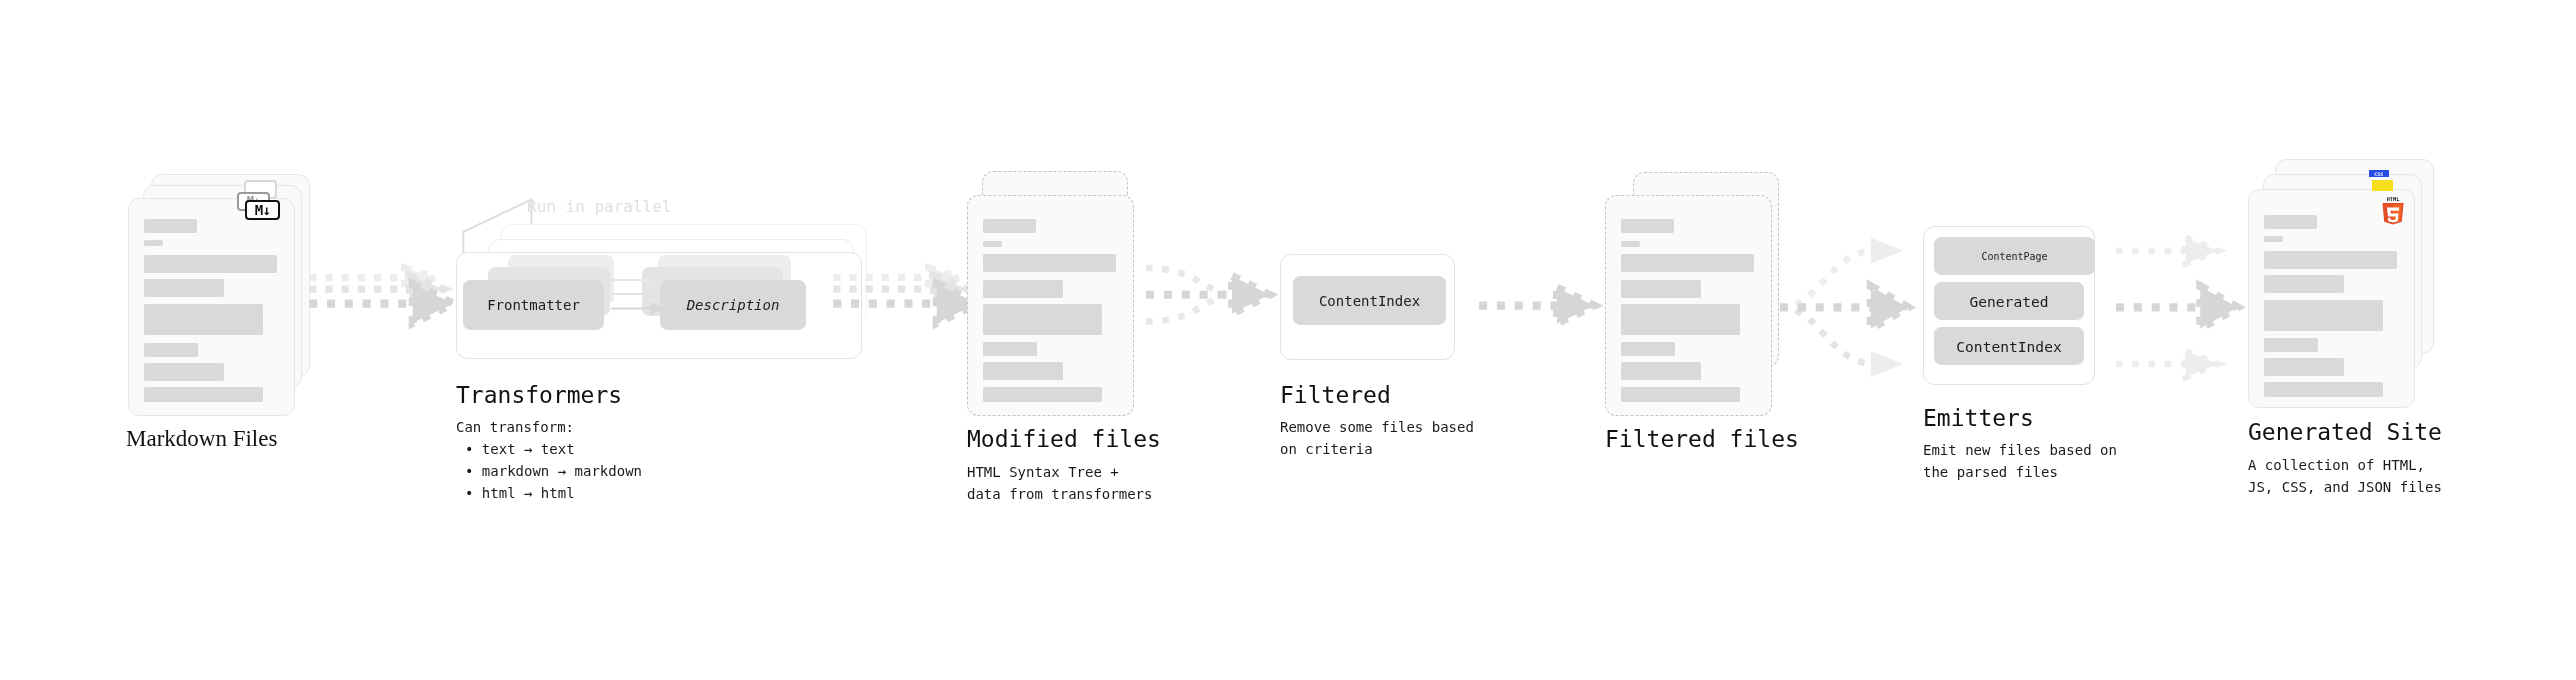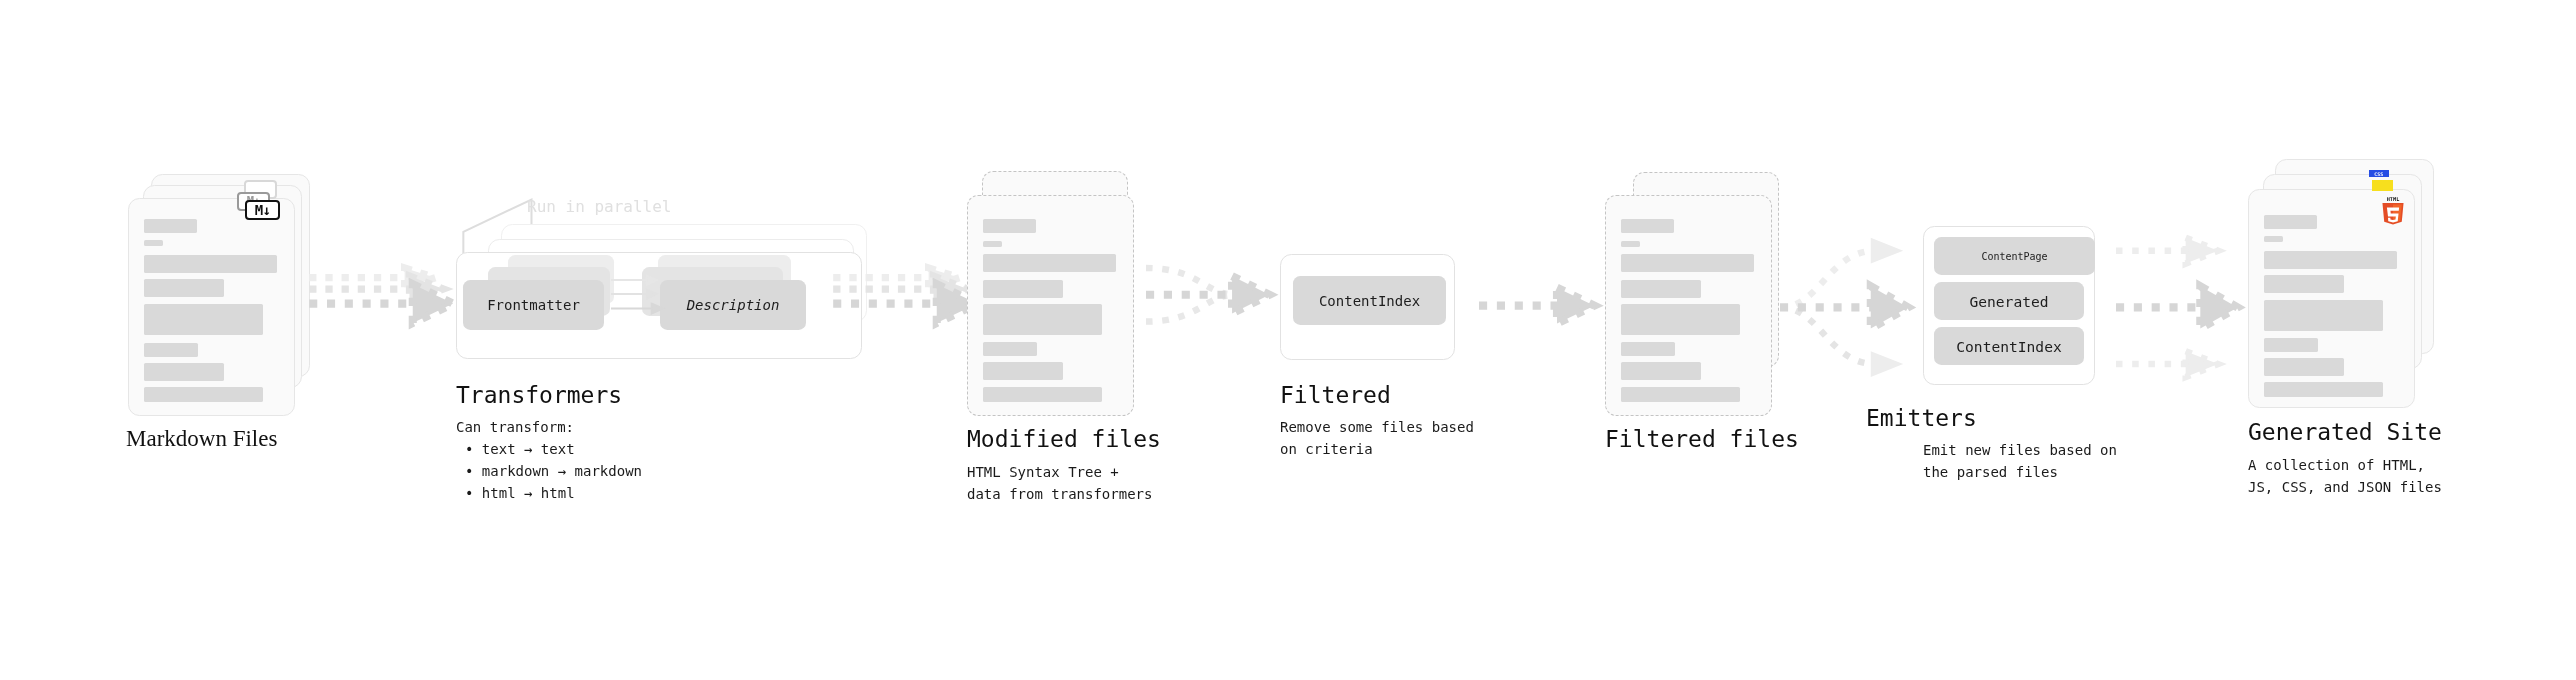--- a/index.html
+++ b/index.html
@@ -290,21 +290,21 @@
   </g>
 </svg>
 
 <div class="stage" style="left:0;top:0;">
   <div class="groupbox" style="left:1923px;top:226px;width:172px;height:159px;"></div>
 
   <div class="chip" style="left:1934px;top:237px;width:161px;height:38px;font-size:10px;">ContentPage</div>
   <div class="chip" style="left:1934px;top:282px;width:150px;height:38px;font-size:14.6px;">Generated</div>
   <div class="chip" style="left:1934px;top:327px;width:150px;height:38px;font-size:14.6px;">ContentIndex</div>
 
-  <div class="title" style="left:1866px;top:405px;">Emitters</div>
+  <div class="title" style="left:1923px;top:405px;">Emitters</div>
   <div class="caption" style="left:1923px;top:440px;">Emit new files based on
 the parsed files</div>
 </div>
 
 <svg style="left:2116px;top:236px;width:154px;height:146px;" viewBox="0 0 190 180" width="154" height="146">
   <g stroke="#ededed" stroke-width="8" stroke-dasharray="8 12" fill="#ededed">
     <line x1="0" y1="18" x2="92" y2="18"></line>
       <polygon points="86,2 126,18 86,34"></polygon>
   </g>
   <g stroke="#d6d6d6" stroke-width="10" stroke-dasharray="10 12" fill="#d6d6d6">

